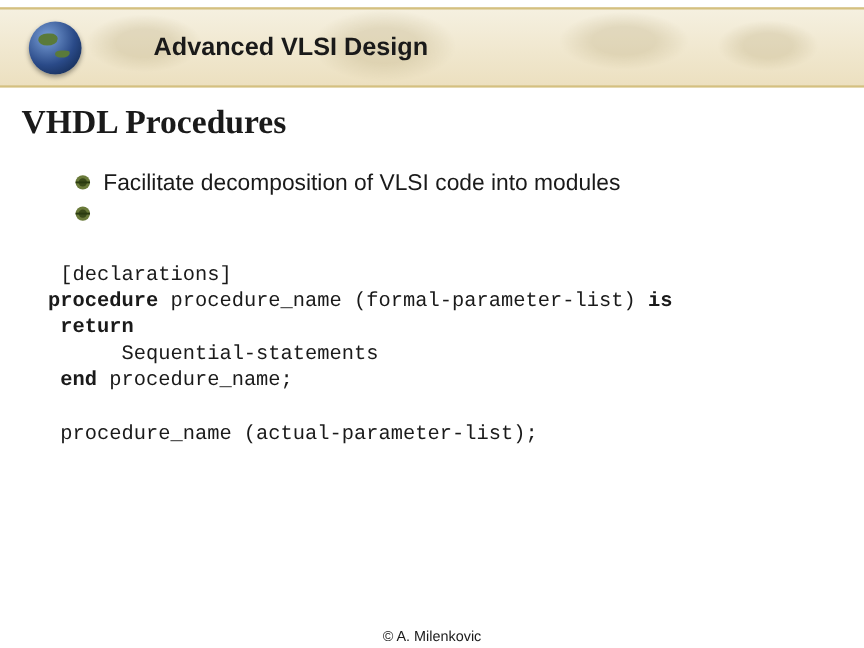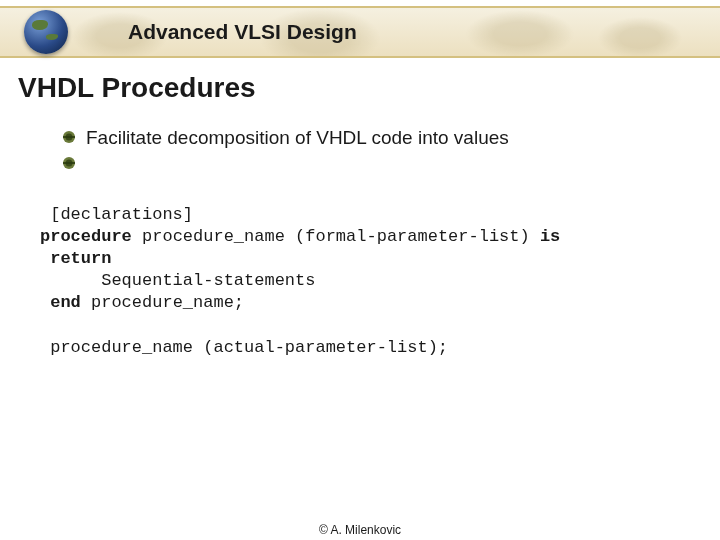--- a/index.html
+++ b/index.html
@@ -6,21 +6,21 @@
   body {
     width: 720px;
     height: 540px;
     background: #ffffff;
     font-family: Arial, sans-serif;
     position: relative;
     overflow: hidden;
   }
   .header-band {
     position: relative;
-    height: 52px;
+    height: 67px;
     background: linear-gradient(to bottom, #f5f0e0, #ece0c0);
     border-top: 2px solid #d4c080;
     border-bottom: 2px solid #d4c080;
     margin-top: 6px;
     display: flex;
     align-items: center;
   }
   .header-bg-map {
     position: absolute;
     top: 0; left: 0; right: 0; bottom: 0;
@@ -56,20 +56,21 @@
     margin-left: 60px;
     font-size: 21px;
     font-weight: bold;
     color: #1a1a1a;
   }
   .slide-title {
     margin: 14px 0 0 18px;
     font-size: 28px;
     font-weight: bold;
     color: #1a1a1a;
+    font-family: Liberation Serif, serif;
   }
   .bullets {
     margin: 22px 0 0 62px;
   }
   .bullet-row {
     display: flex;
     align-items: flex-start;
     margin-bottom: 2px;
   }
   .bullet-icon {
@@ -132,21 +133,21 @@
 
 <h1 class="slide-title">VHDL Procedures</h1>
 
 <div class="bullets">
   <div class="bullet-row">
     <svg class="bullet-icon" viewBox="0 0 14 14">
       <circle cx="7" cy="7" r="6" fill="#6a7a3a"></circle>
       <circle cx="7" cy="7" r="3.5" fill="#3a4a1a"></circle>
       <rect x="1" y="6.2" width="12" height="1.6" fill="#2a3a10"></rect>
     </svg>
-    <span class="bullet-text">Facilitate decomposition of VHDL code into values</span>
+    <span class="bullet-text">Facilitate decomposition of VLSI code into modules</span>
   </div>
   <div class="bullet-row">
     <svg class="bullet-icon" viewBox="0 0 14 14">
       <circle cx="7" cy="7" r="6" fill="#6a7a3a"></circle>
       <circle cx="7" cy="7" r="3.5" fill="#3a4a1a"></circle>
       <rect x="1" y="6.2" width="12" height="1.6" fill="#2a3a10"></rect>
     </svg>
   </div>
 </div>
 

